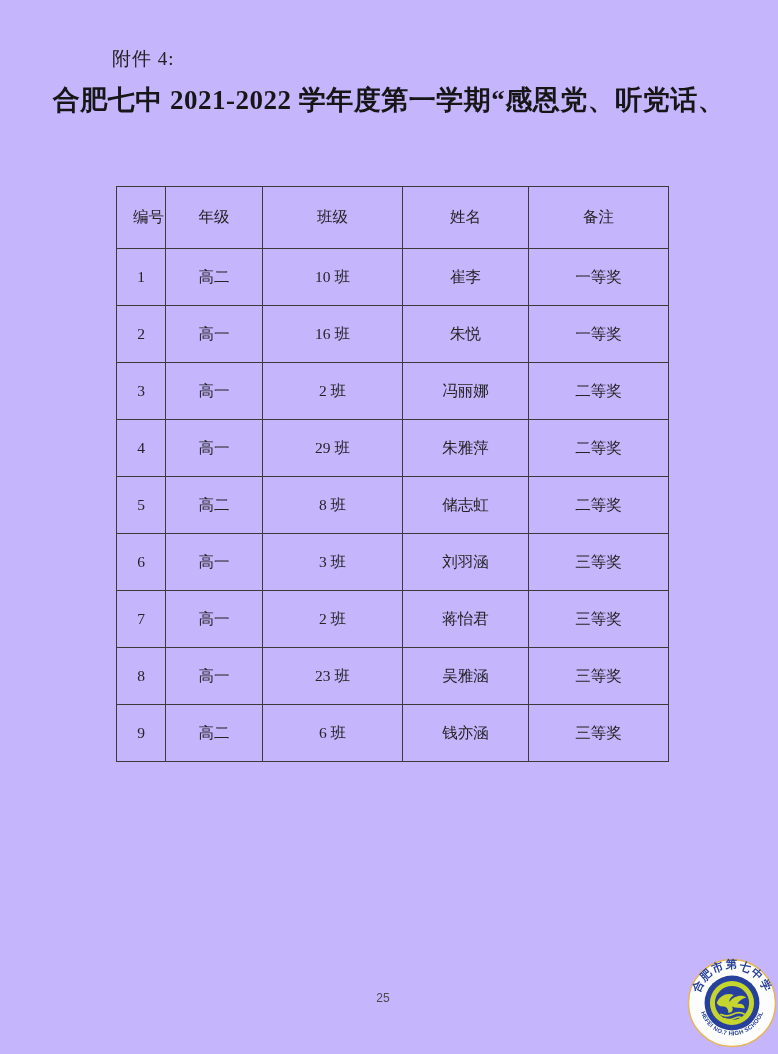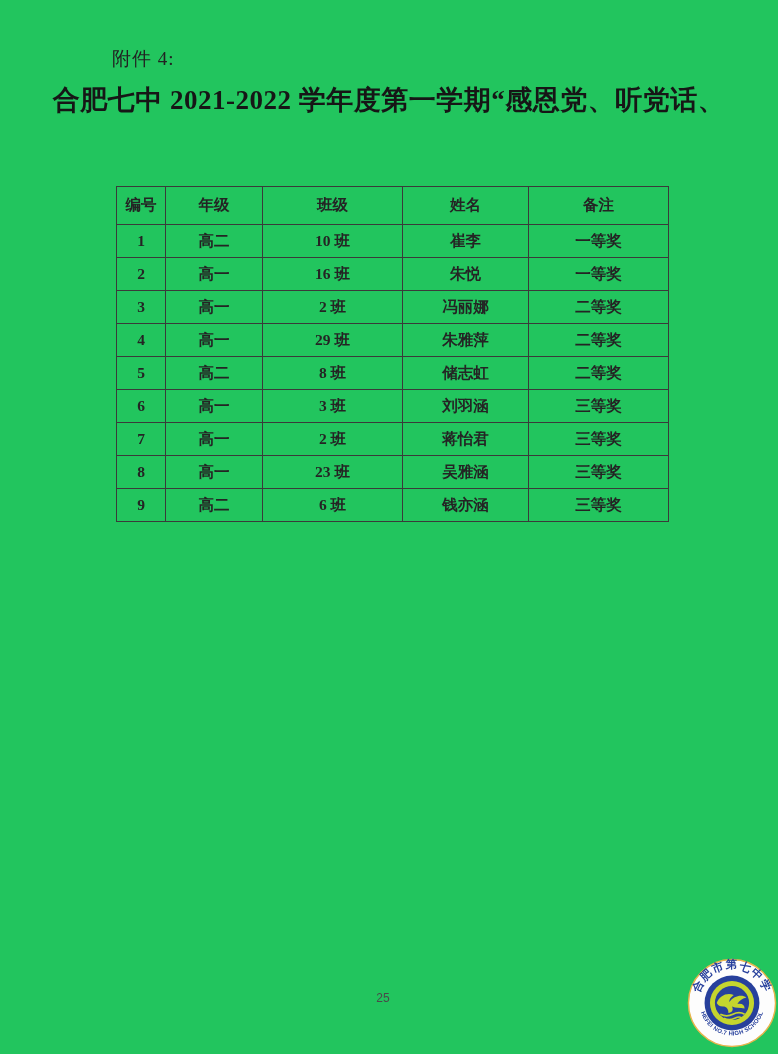--- a/index.html
+++ b/index.html
@@ -2,21 +2,21 @@
 <html><head>
 <meta charset="utf-8">
 <style>
   html, body { margin: 0; padding: 0; }
   body { background: #e9e9e9; }
   .page {
     position: relative;
     width: 778px;
     height: 1054px;
     margin: 0 auto;
-    background: #22c55e;
+    background: #c4b5fd;
     overflow: hidden;
     font-family: "Liberation Serif", "DejaVu Serif", serif;
     color: #1f1f1f;
   }
   .attachment-label {
     position: absolute;
     left: 112px;
     top: 46px;
     font-size: 19px;
     letter-spacing: 1px;
@@ -42,22 +42,22 @@
     border-collapse: collapse;
     table-layout: fixed;
     font-size: 15.5px;
     color: #242424;
   }
   table.award-table th,
   table.award-table td {
     border: 1px solid #3a3a3a;
     text-align: center;
     vertical-align: middle;
-    padding: 4px;
-    font-weight: bold;
+    padding: 16px;
+    font-weight: normal;
     overflow: hidden;
     white-space: nowrap;
   }
   table.award-table thead th { height: 29px; }
   table.award-table tbody td { height: 24px; }
   .page-number {
     position: absolute;
     left: 0;
     right: 12px;
     top: 991px;

